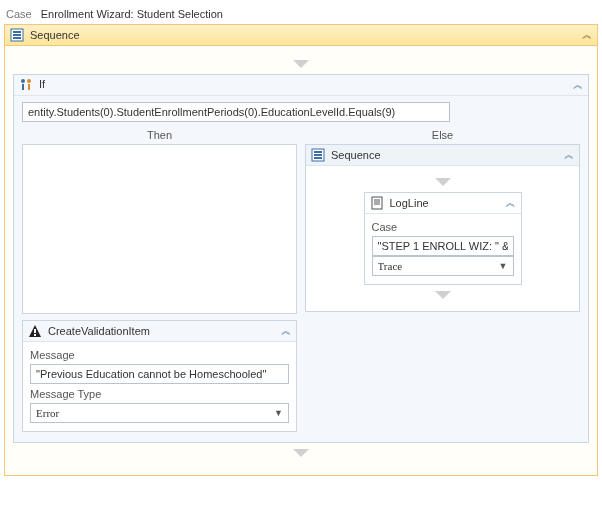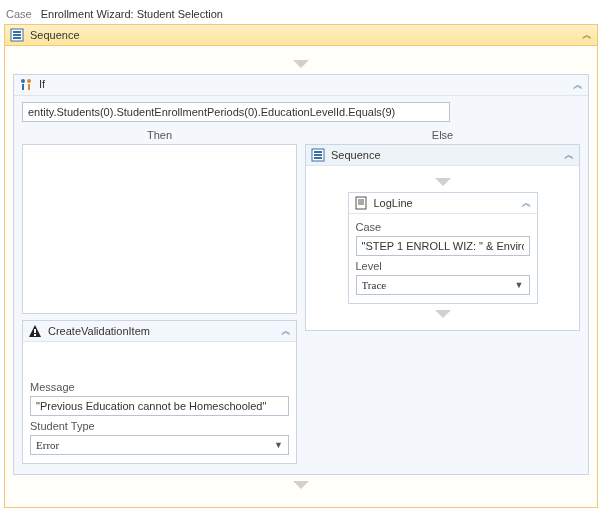--- a/index.html
+++ b/index.html
@@ -79,21 +79,21 @@
     display: flex; align-items: center;
     background: #eef3f8;
     border-bottom: 1px solid #dde5ee;
     padding: 3px 5px;
   }
   .inner-body { padding: 6px; }
   .logline {
     border: 1px solid #c9d6e4;
     background: #fff;
     margin: 0 auto;
-    width: 190px;
+    width: 158px;
   }
   .logline-hdr {
     display: flex; align-items: center;
     padding: 3px 5px;
     border-bottom: 1px solid #dde5ee;
   }
   .logline-body { padding: 5px 7px 8px 7px; }
   .sel-wrap { position: relative; }
   .sel-wrap .caret {
     position: absolute; right: 6px; top: 50%; transform: translateY(-50%);
@@ -104,21 +104,21 @@
     background: #fff;
     margin-top: 6px;
   }
   .cvi-hdr {
     display: flex; align-items: center;
     padding: 3px 5px;
     border-bottom: 1px solid #dde5ee;
     background: #f4f7fb;
     text-align: center;
   }
-  .cvi-body { padding: 5px 7px 8px 7px; margin-top: 32px; }
+  .cvi-body { padding: 5px 7px 8px 7px; }
   .icon-svg { width: 14px; height: 14px; display: block; }
   .then-space { height: 170px; border:1px solid #c9d6e4; background:#fff; }
   select.inputbox { appearance: none; -webkit-appearance:none; padding-right:18px;font-family:Liberation Serif, serif; }
 </style>
 </head>
 <body>
 
 <div class="case-label">
   <span class="kw">Case</span>
   <span>Enrollment Wizard: Student Selection</span>
@@ -171,21 +171,21 @@
                       <rect x="6" y="5" width="2" height="4" fill="#fff"></rect>
                       <rect x="6" y="10" width="2" height="2" fill="#fff"></rect>
                     </svg>
                 </span>
                 <span>CreateValidationItem</span>
                 <span class="chev chev-blue">︽</span>
               </div>
               <div class="cvi-body">
                 <div class="lbl">Message</div>
                 <input class="inputbox" value="&quot;Previous Education cannot be Homeschooled&quot;" style="">
-                <div class="lbl" style="margin-top:4px">Student Type</div>
+                <div class="lbl" style="margin-top:4px">Message Type</div>
                 <div class="sel-wrap">
                   <select class="inputbox">
                     <option>Error</option>
                   </select>
                   <span class="caret">▼</span>
                 </div>
               </div>
             </div>
           </div>
 
@@ -218,21 +218,20 @@
                           <line x1="4" y1="6" x2="10" y2="6" stroke="#555"></line>
                           <line x1="4" y1="8" x2="10" y2="8" stroke="#555"></line>
                         </svg>
                     </span>
                     <span>LogLine</span>
                     <span class="chev chev-blue">︽</span>
                   </div>
                   <div class="logline-body">
                     <div class="lbl">Case</div>
                     <input class="inputbox" value="&quot;STEP 1 ENROLL WIZ: &quot; &amp; Environm" style="">
-                    <div class="lbl" style="margin-top:4px">Level</div>
                     <div class="sel-wrap">
                       <select class="inputbox">
                         <option>Trace</option>
                       </select>
                       <span class="caret">▼</span>
                     </div>
                   </div>
                 </div>
 
                 <div class="drop-arrow">

